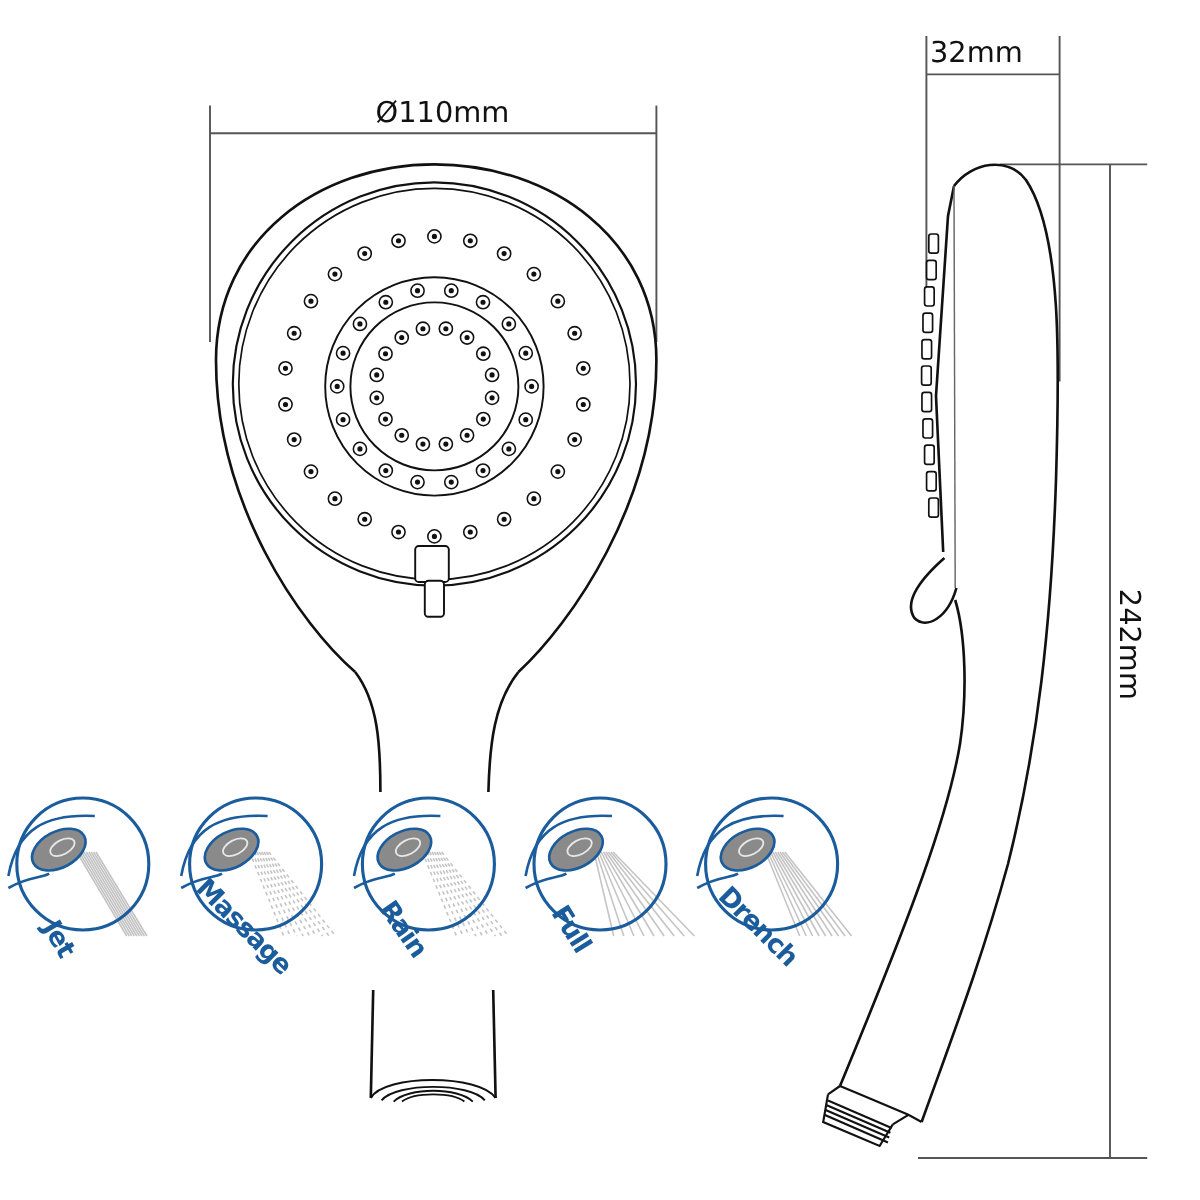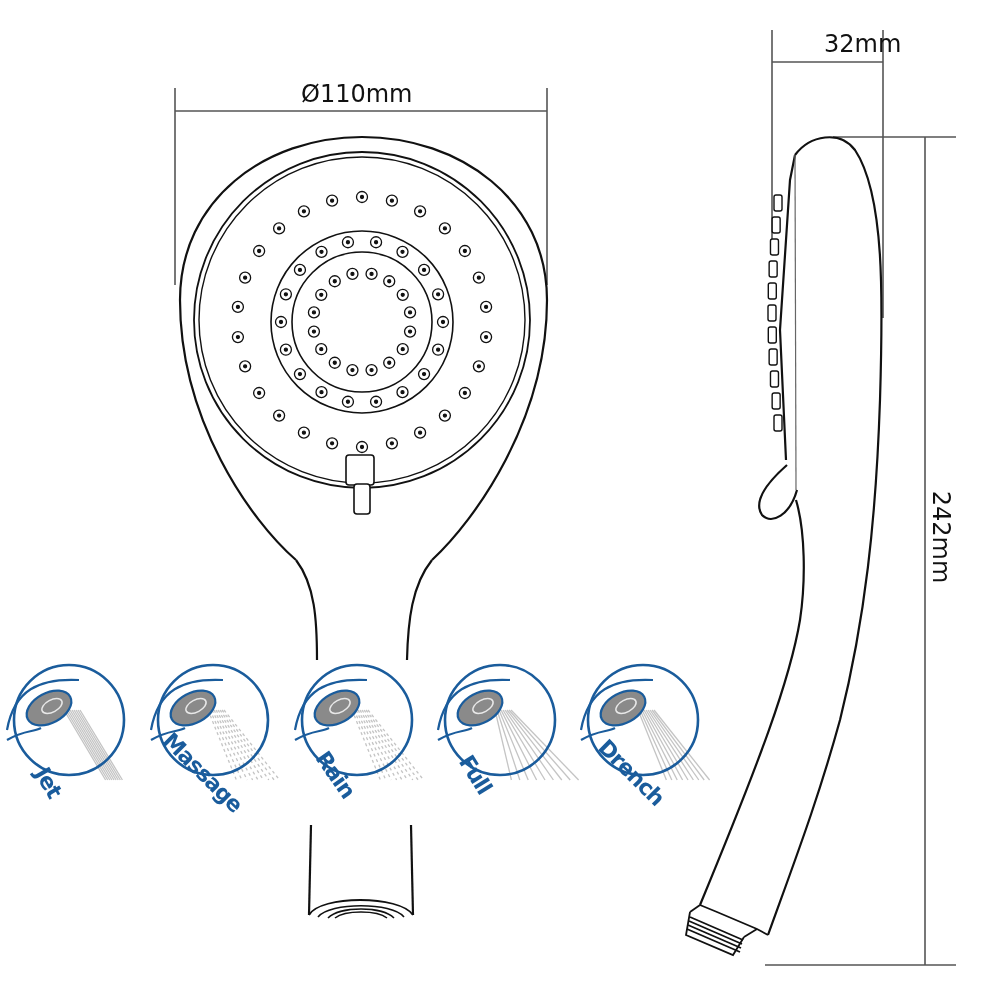--- a/index.html
+++ b/index.html
@@ -296,21 +296,21 @@
         <line x1="654" y1="710" x2="709.6" y2="780" stroke="#c4c4c4" stroke-width="1.3" stroke-dasharray="none"></line>
         <path d="M 581 730 C 588 690 613 678 653 680" fill="none" stroke="#1a5c9c" stroke-width="2.2"></path>
         <path d="M 581 740 C 598 730 608 732 615 728" fill="none" stroke="#1a5c9c" stroke-width="2.2"></path>
         <ellipse cx="623" cy="708" rx="24" ry="15" transform="rotate(-28 623 708)" fill="#8a8a8a" stroke="#1a5c9c" stroke-width="2.2"></ellipse>
         <ellipse cx="626" cy="706" rx="11" ry="6" transform="rotate(-28 626 706)" fill="none" stroke="#e8e8e8" stroke-width="1.5"></ellipse>
         <circle cx="643" cy="720" r="55" fill="none" stroke="#1a5c9c" stroke-width="2.6"></circle>
       </g>
     </g>
 </svg>
 
-<div class="dim-label" style="left:301px; top:80px;">Ø110mm</div>
-<div class="dim-label" style="left:824px; top:30px;text-align:center;">32mm</div>
+<div class="dim-label" style="left:313px; top:80px;">Ø110mm</div>
+<div class="dim-label" style="left:775px; top:30px;text-align:center;">32mm</div>
 <div class="dim-label" style="left:895px; top:523px; transform: rotate(90deg); transform-origin: center;">242mm</div>
 
 <div class="mode-label" style="left:33px; top:770px; transform: rotate(60deg);">Jet</div>
 <div class="mode-label" style="left:152px; top:760px; transform: rotate(45deg);">Massage</div>
 <div class="mode-label" style="left:310px; top:762px; transform: rotate(55deg);">Rain</div>
 <div class="mode-label" style="left:455px; top:762px; transform: rotate(58deg);">Full</div>
 <div class="mode-label" style="left:590px; top:760px; transform: rotate(45deg);">Drench</div>
 
 </body></html>

